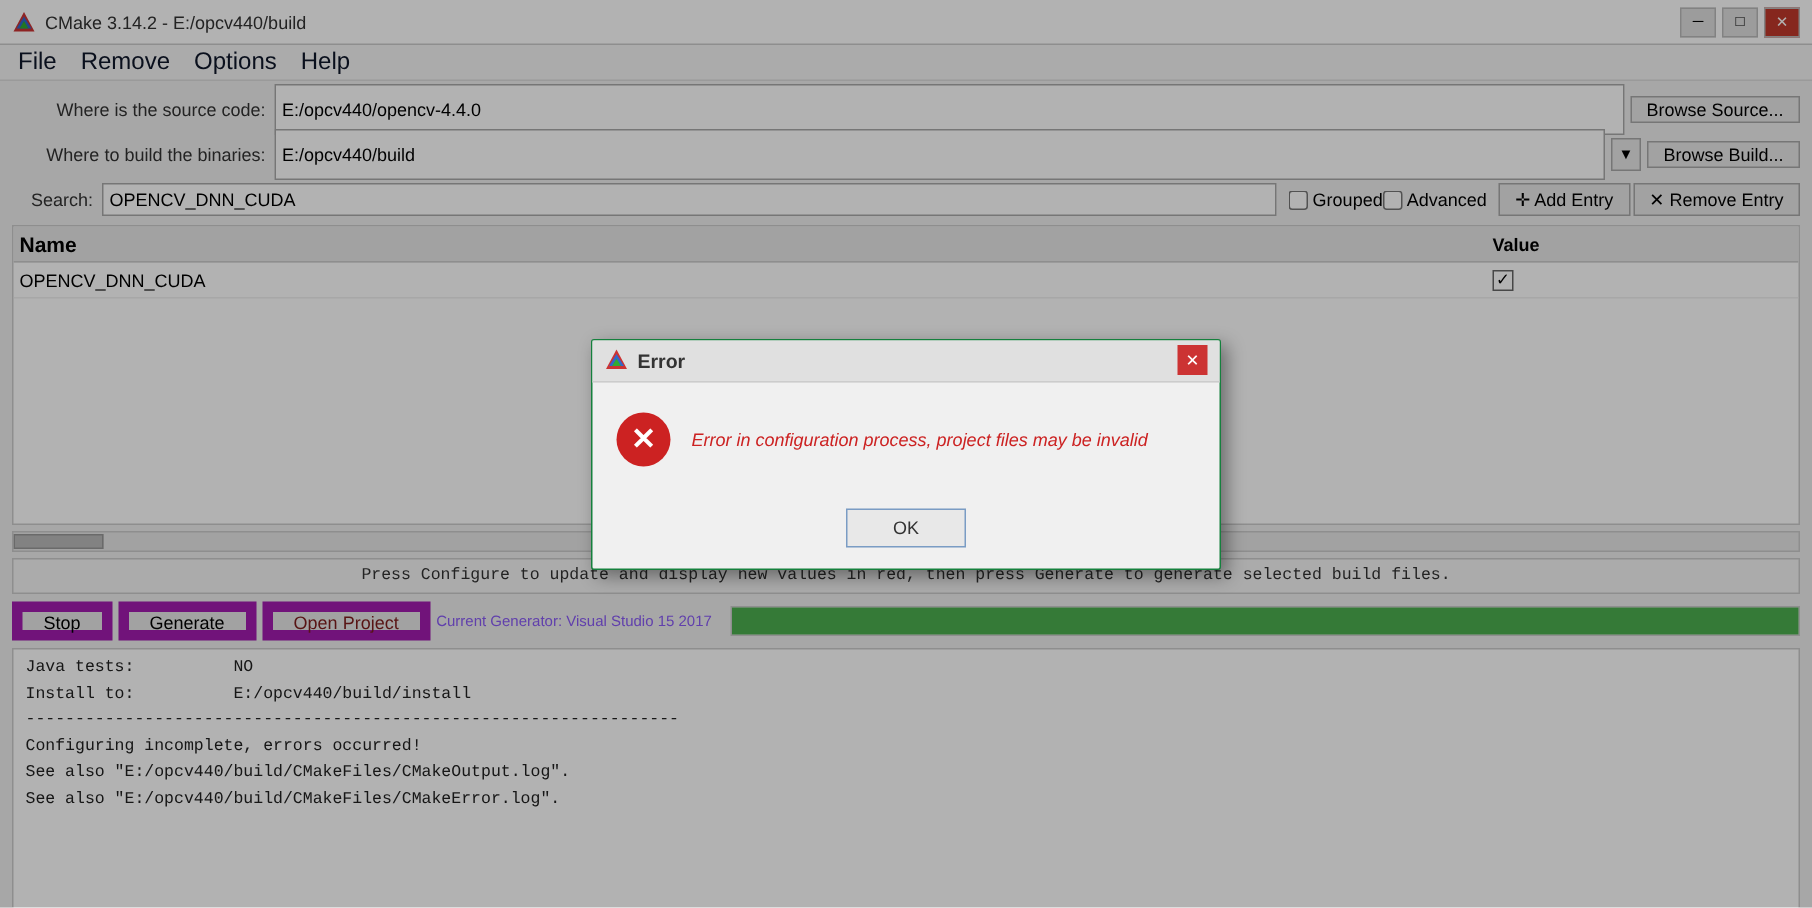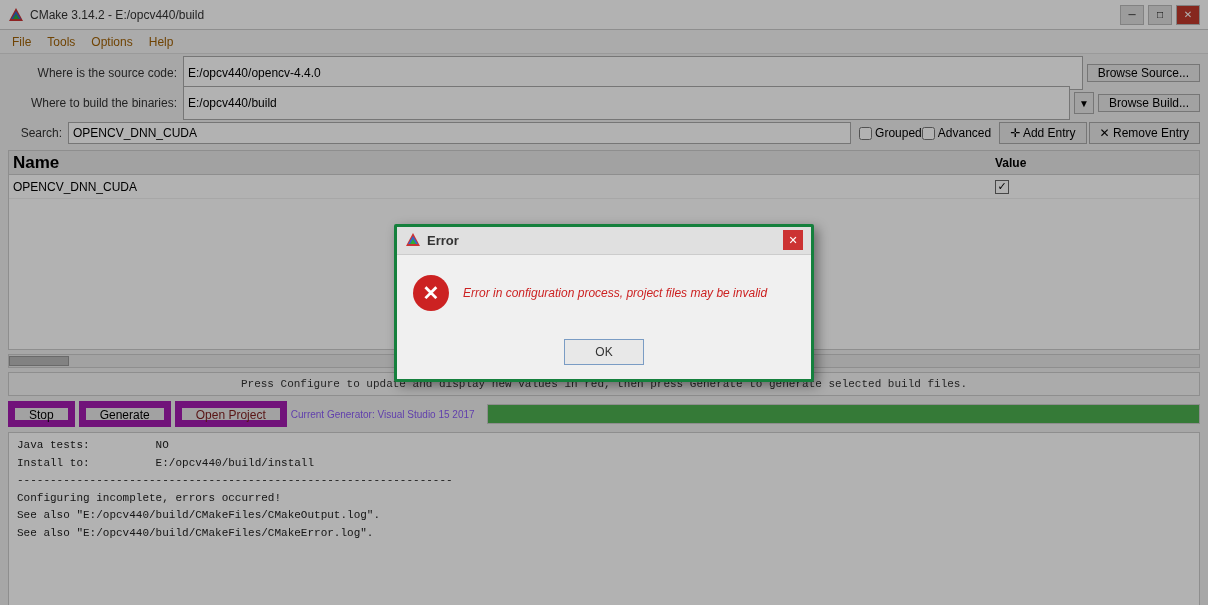--- a/index.html
+++ b/index.html
@@ -54,22 +54,22 @@
       background: #f5f5f5;
       border-bottom: 1px solid #ddd;
       height: 24px;
       display: flex;
       align-items: center;
       padding: 0 4px;
     }
     .menu-item {
       padding: 2px 8px;
       cursor: pointer;
-      font-size: 12px;
-      color: #a16207;
+      font-size: 16px;
+      color: #0f172a;
     }
 
     
     .main-container {
       background: #f0f0f0;
       padding: 6px 8px;
     }
 
     
     .form-row {
@@ -183,21 +183,21 @@
     .table-header {
       display: flex;
       background: #e8e8e8;
       border-bottom: 1px solid #ccc;
       height: 24px;
       align-items: center;
       padding: 0 4px;
       position: sticky;
       top: 0;
     }
-    .col-name { flex: 1; font-weight: bold; font-size: 17px; }
+    .col-name { flex: 1; font-weight: bold; font-size: 14px; }
     .col-value { width: 200px; font-weight: bold; font-size: 12px; }
     .table-row {
       display: flex;
       height: 24px;
       align-items: center;
       padding: 0 4px;
       border-bottom: 1px solid #f0f0f0;
     }
     .cell-name { flex: 1; font-size: 12px; }
     .cell-value {
@@ -324,21 +324,21 @@
       position: absolute;
       top: 0; left: 0; right: 0; bottom: 0;
       background: rgba(0,0,0,0.3);
       display: flex;
       align-items: center;
       justify-content: center;
       z-index: 100;
     }
     .modal-dialog {
       background: #f0f0f0;
-      border: 3px solid #15803d;
+      border: 1px solid #15803d;
       box-shadow: 4px 4px 12px rgba(0,0,0,0.4);
       width: 420px;
       border-radius: 2px;
     }
     .modal-title-bar {
       background: #e0e0e0;
       border-bottom: 1px solid #ccc;
       height: 28px;
       display: flex;
       align-items: center;
@@ -430,21 +430,21 @@
   </div>
   <div class="title-controls">
     <button class="title-btn">─</button>
     <button class="title-btn">□</button>
     <button class="title-btn close">✕</button>
   </div>
 </div>
 
 <div class="menu-bar">
   <span class="menu-item">File</span>
-  <span class="menu-item">Tools</span>
+  <span class="menu-item">Remove</span>
   <span class="menu-item">Options</span>
   <span class="menu-item">Help</span>
 </div>
 
 <div class="main-container">
 
   <div class="form-row">
     <span class="form-label">Where is the source code:</span>
     <input class="form-input" type="text" readonly="" value="E:/opcv440/opencv-4.4.0" style="">
     <button class="form-btn">Browse Source...</button>

